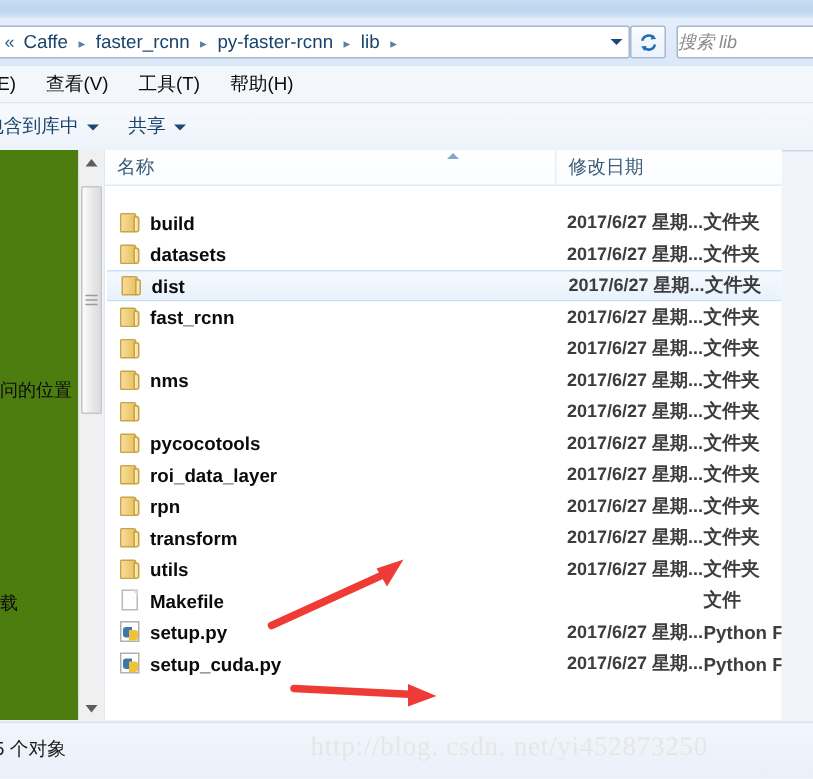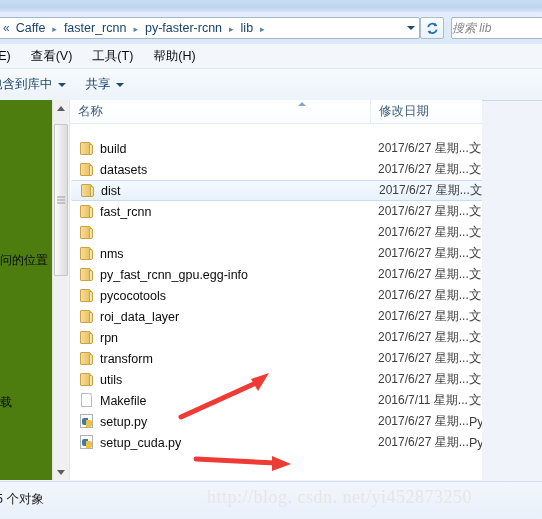--- a/index.html
+++ b/index.html
@@ -216,21 +216,21 @@
     display: block;
     height: 1px;
     background: #9a9a9a;
     margin-bottom: 2px;
   }
 
   
   .listpane {
     position: absolute;
     left: 69px; top: 100px;
-    width: 413px; height: 380px;
+    width: 452px; height: 380px;
     background: #ffffff;
     border-left: 1px solid #dfe7f1;
     box-sizing: border-box;
     overflow: hidden;
   }
   .colheader {
     position: absolute;
     left: 0; top: 0;
     width: 473px; height: 24px;
     background: linear-gradient(to bottom, #ffffff 0%, #fafcff 100%);
@@ -258,20 +258,21 @@
     border-bottom: 4px solid #7fa8cc;
   }
 
   .row {
     position: absolute;
     left: 0;
     width: 473px;
     height: 21px;
     display: flex;
     align-items: center;
+    font-weight: bold;
   }
   .row.selected {
     background: linear-gradient(to bottom, #f4f9fe 0%, #e8f2fc 100%);
     border-top: 1px solid #c9def2;
     border-bottom: 1px solid #c9def2;
     box-sizing: border-box;
     left: 1px;
     width: 471px;
     border-radius: 2px;
   }
@@ -538,21 +539,20 @@
             <span class="fname">nms</span>
           </div>
           <div class="cell-date">2017/6/27 星期...</div>
           <div class="cell-type">文件夹</div>
         </div>
         <div class="row" style="top: 164px;">
           <div class="cell-name">
             <span class="ico">
               <span class="folder"></span>
             </span>
-            <span class="fname">py_fast_rcnn_gpu.egg-info</span>
           </div>
           <div class="cell-date">2017/6/27 星期...</div>
           <div class="cell-type">文件夹</div>
         </div>
         <div class="row" style="top: 185px;">
           <div class="cell-name">
             <span class="ico">
               <span class="folder"></span>
             </span>
             <span class="fname">pycocotools</span>
@@ -600,21 +600,20 @@
           <div class="cell-date">2017/6/27 星期...</div>
           <div class="cell-type">文件夹</div>
         </div>
         <div class="row" style="top: 290px;">
           <div class="cell-name">
             <span class="ico">
               <span class="fileico"></span>
             </span>
             <span class="fname">Makefile</span>
           </div>
-          <div class="cell-date">2016/7/11 星期...</div>
           <div class="cell-type">文件</div>
         </div>
         <div class="row" style="top: 311px;">
           <div class="cell-name">
             <span class="ico">
               <span class="pyico">
                 <span class="py-blue"></span>
                 <span class="py-yellow"></span>
               </span>
             </span>

